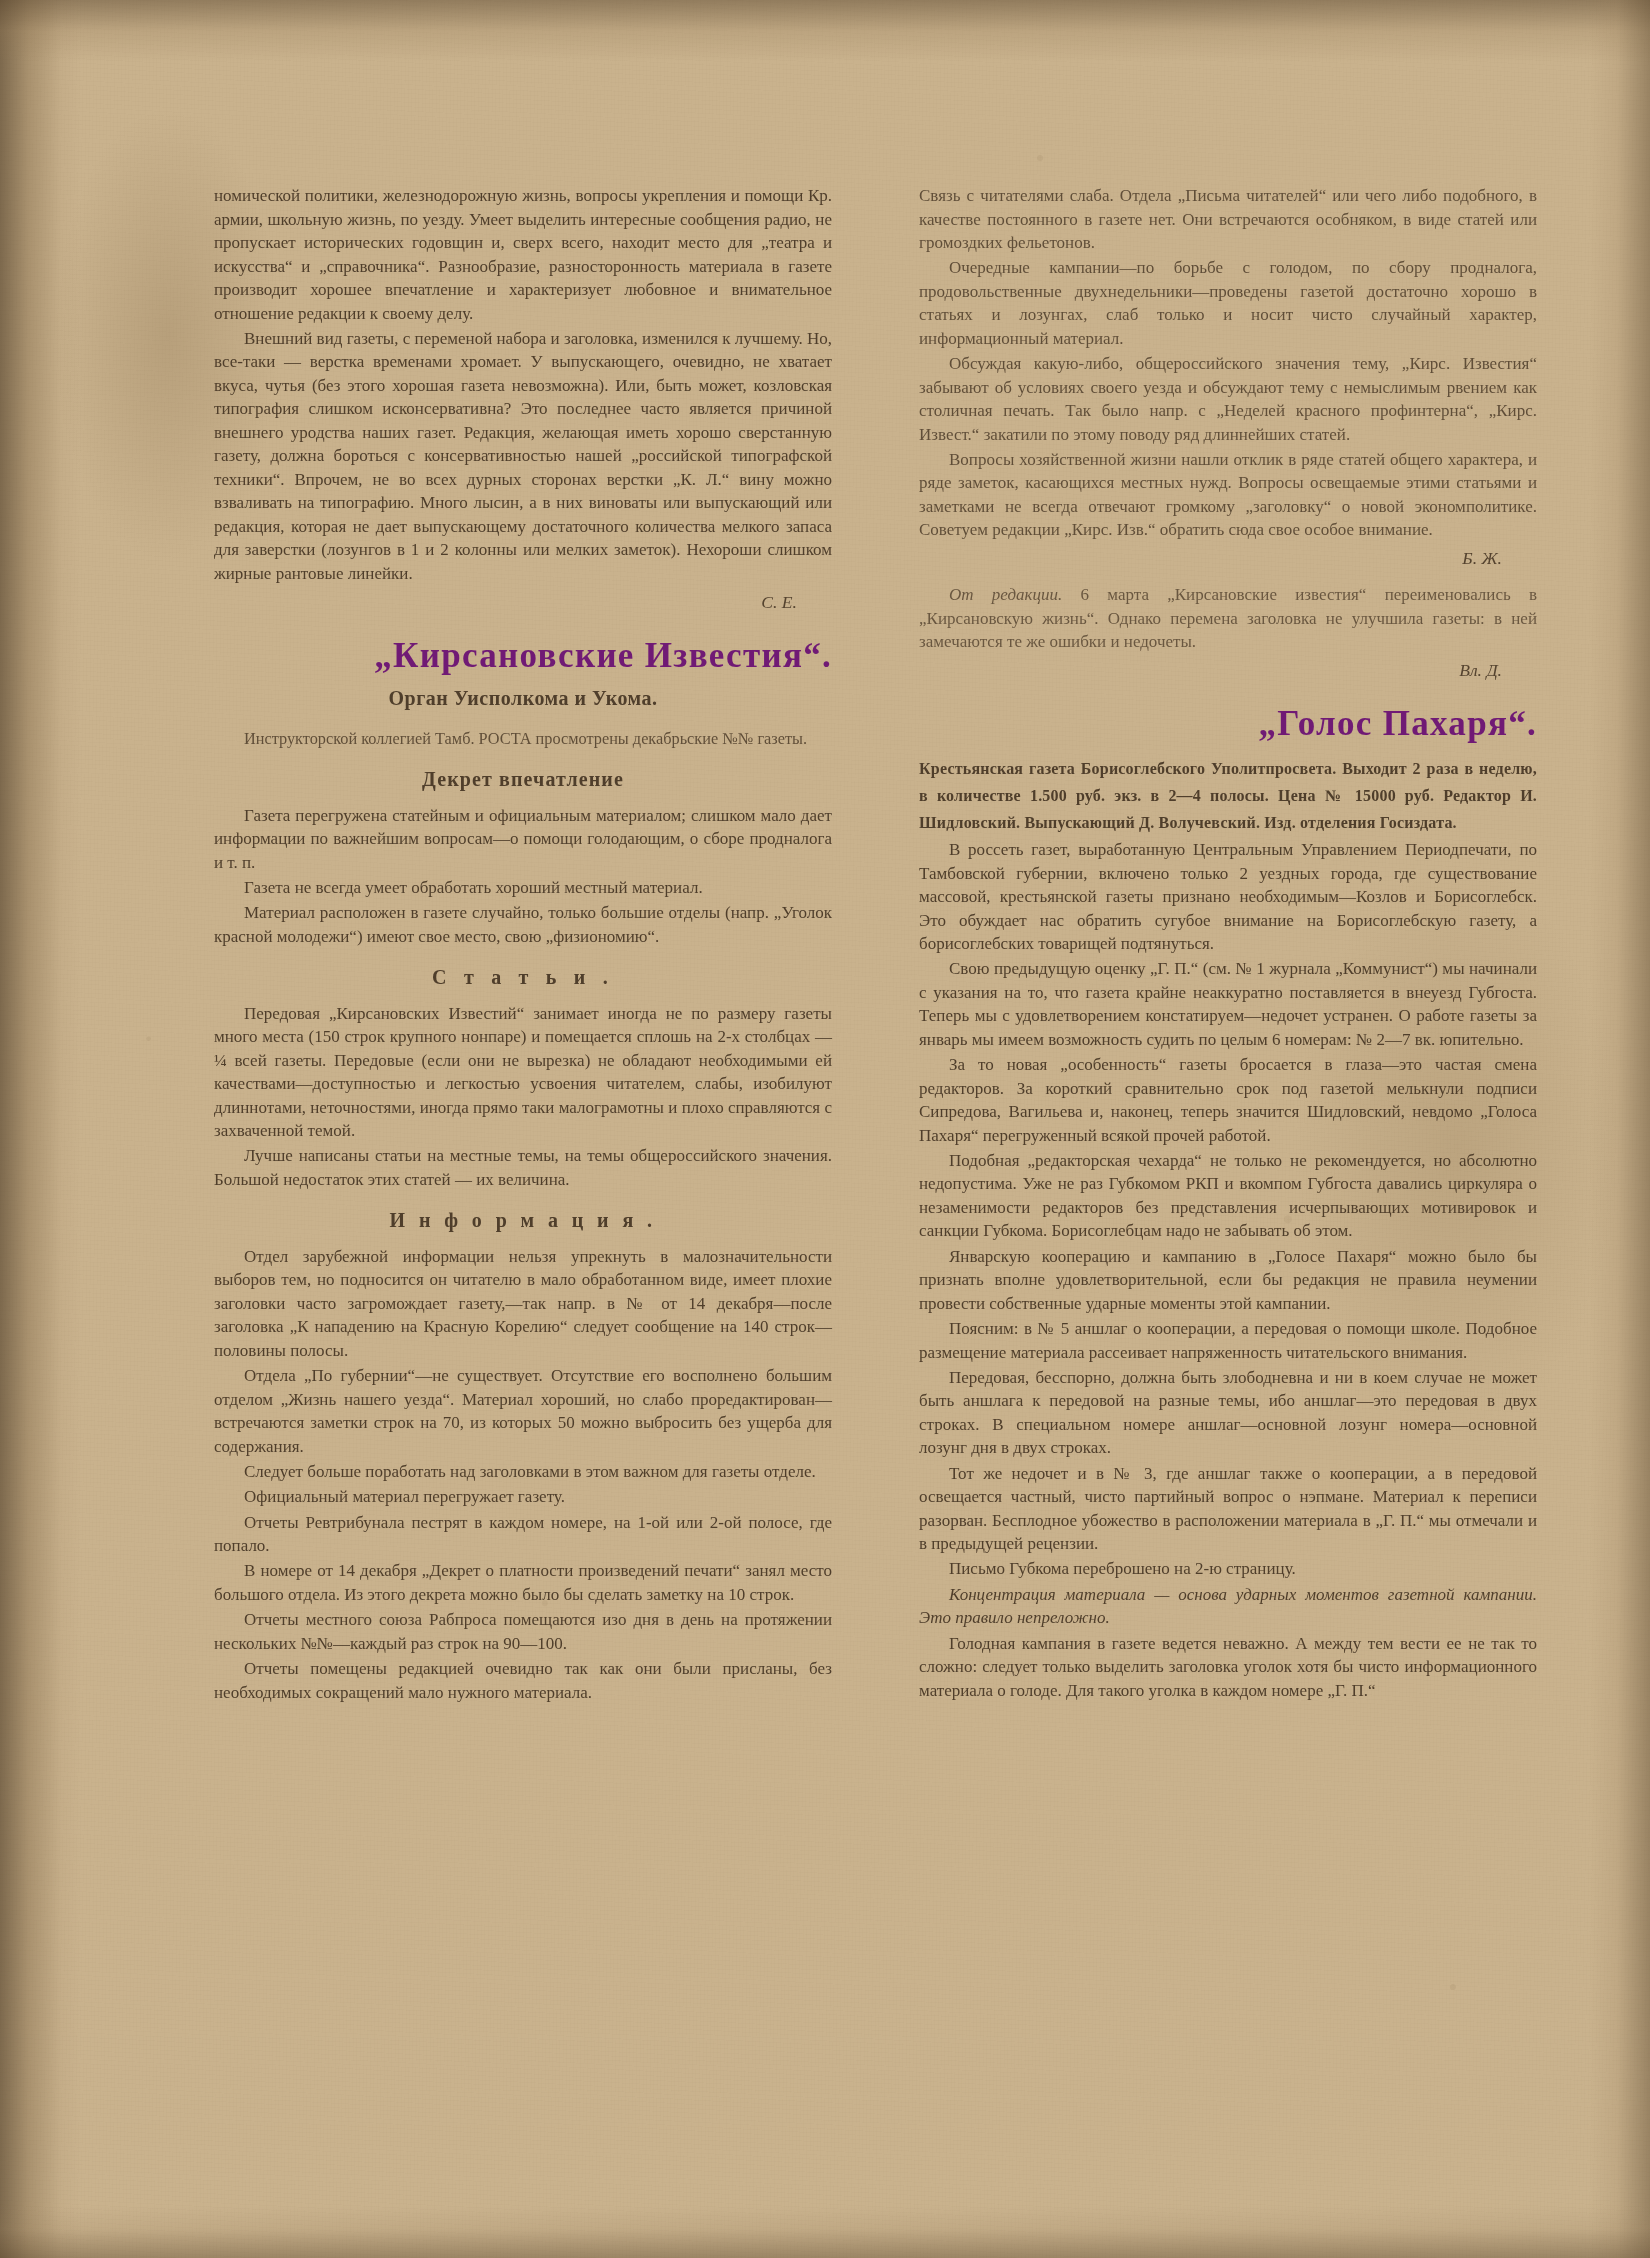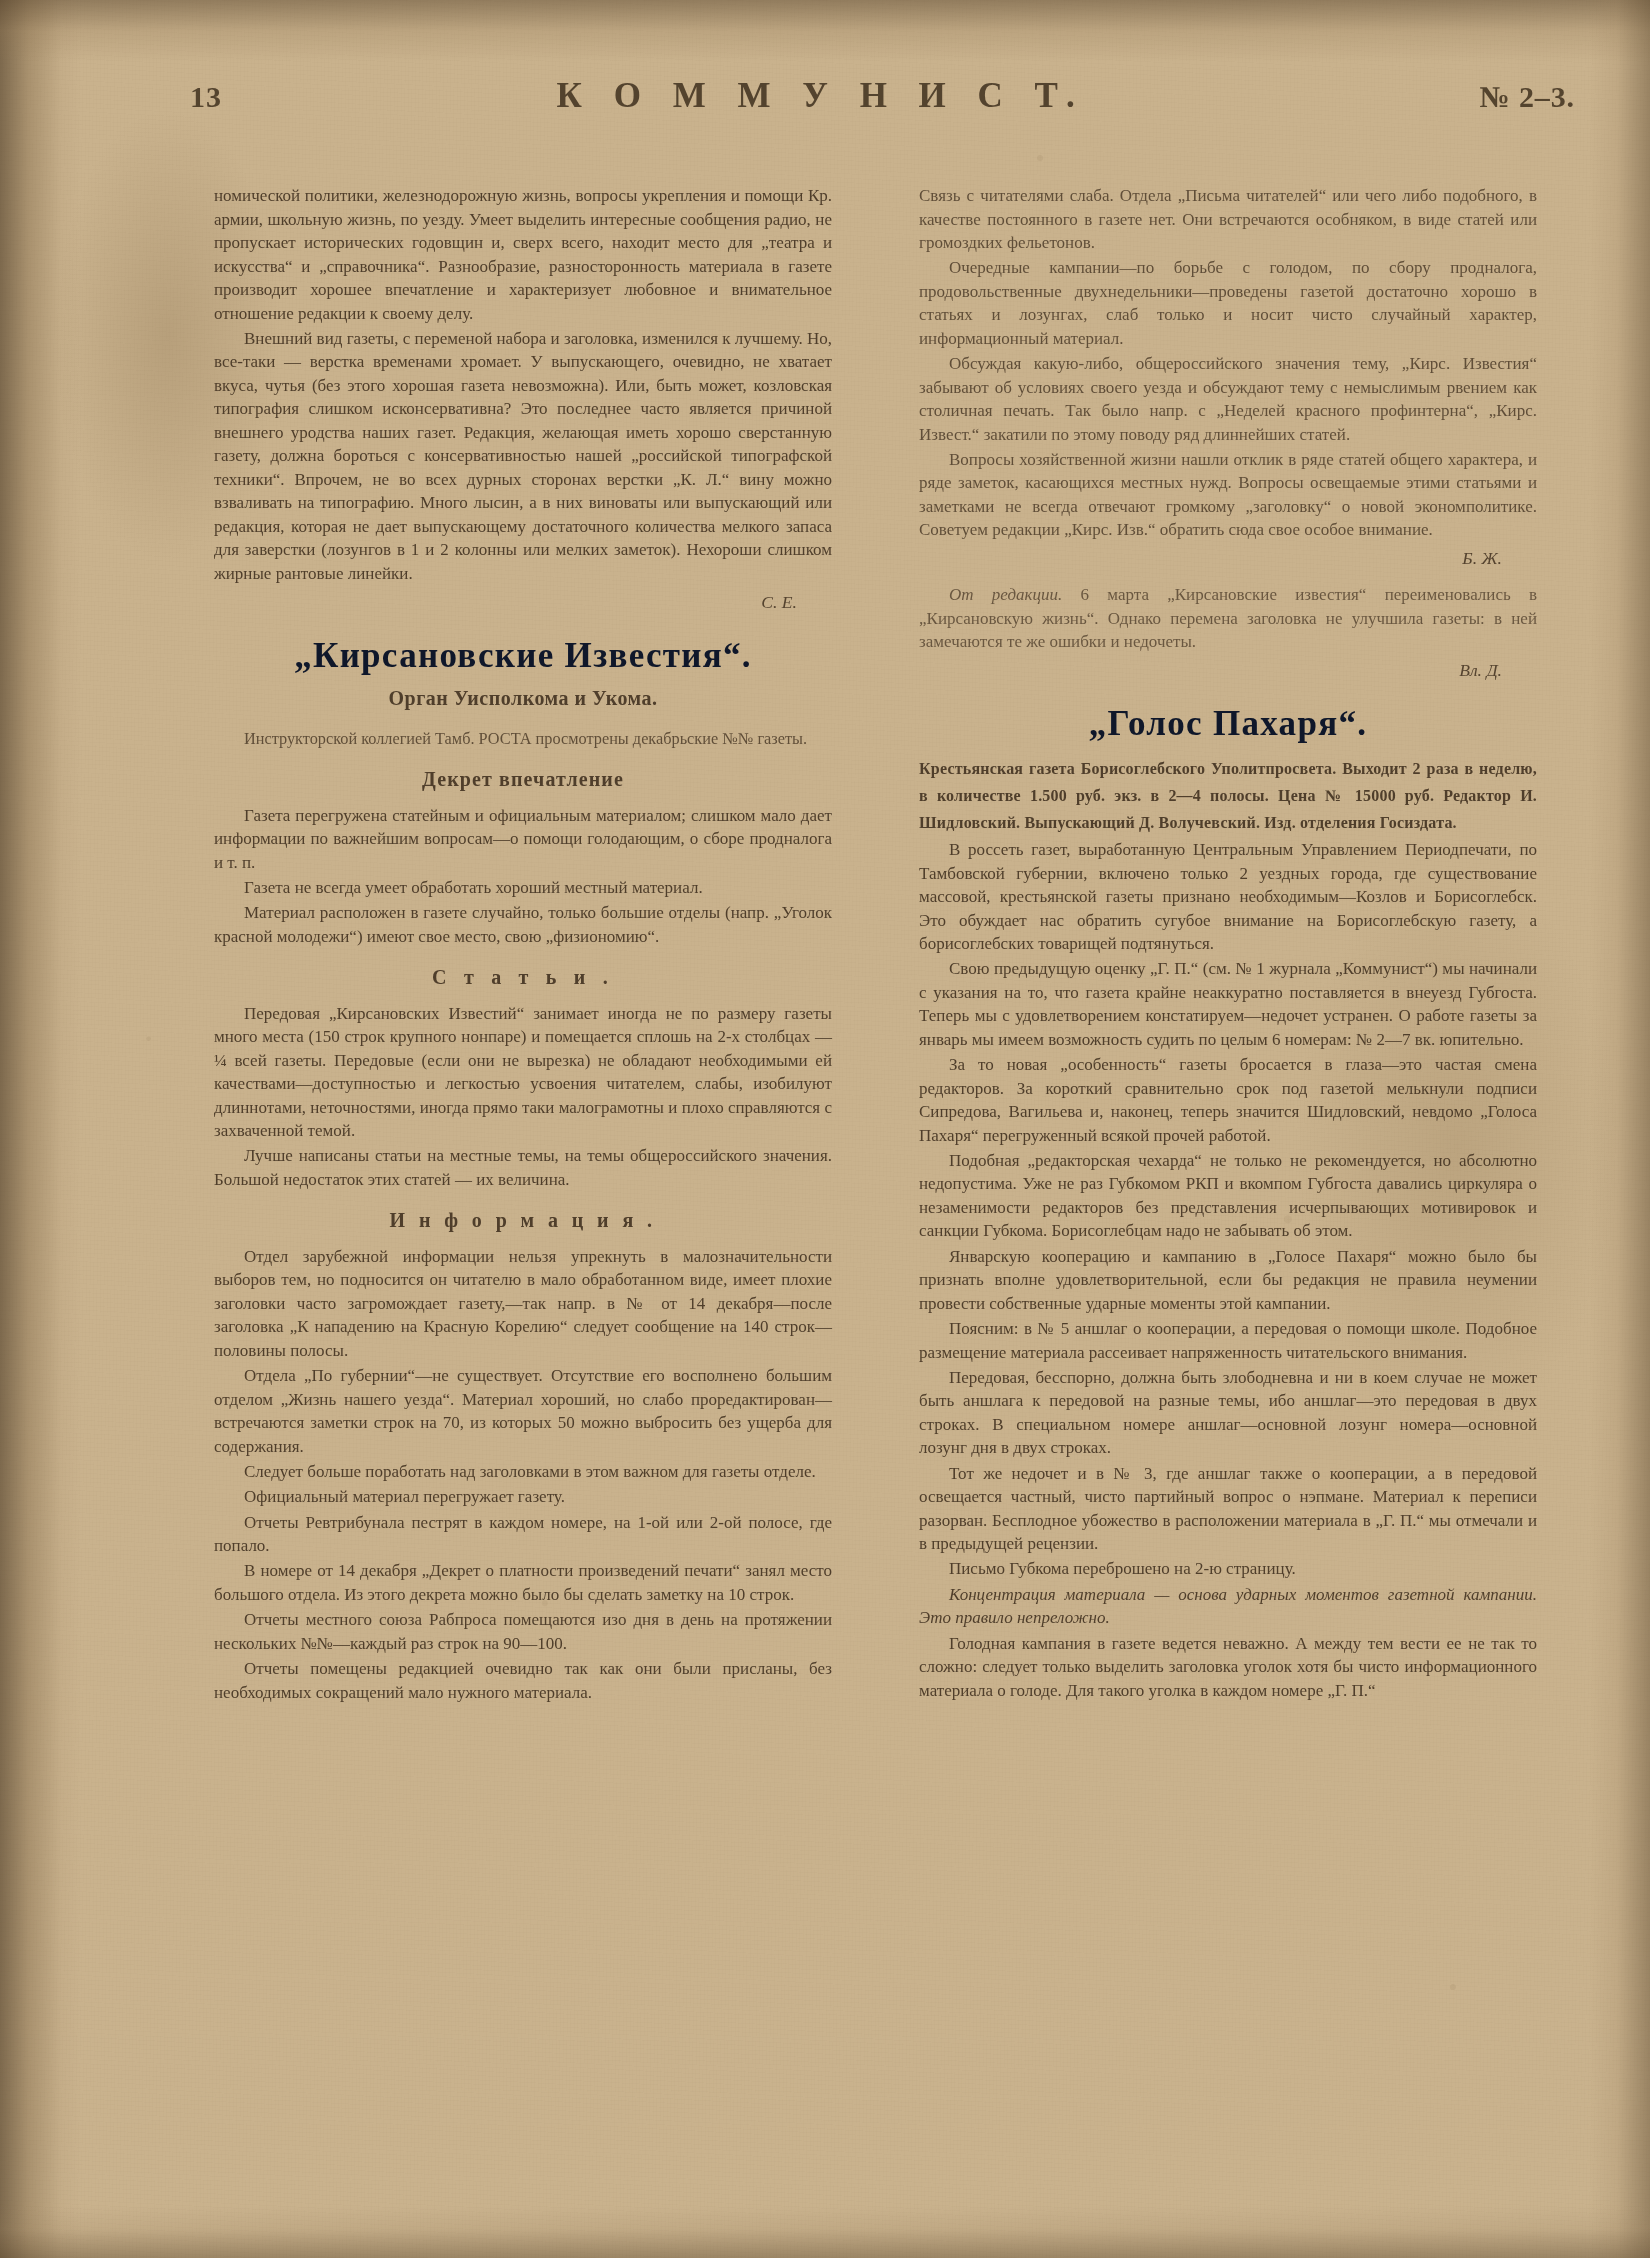--- a/index.html
+++ b/index.html
@@ -146,27 +146,27 @@
     text-align: right;
     font-style: italic;
     font-size: 17.6px;
     margin: 5.3px 35px 12.4px 0;
     text-indent: 0 !important;
     opacity: .95;
   }
 
   
   .art-title {
-    text-align: center;
+    text-align: right;
     font-size: 35px;
     font-weight: 700;
     letter-spacing: 1.3px;
     margin: 30px 0 19.4px 0;
     text-indent: 0 !important;
-    color: #0f172a;
+    color: #701a75;
   }
   .art-subtitle {
     text-align: center;
     font-size: 20px;
     font-weight: 700;
     letter-spacing: 0.5px;
     margin: 0 0 17.6px 0;
     text-indent: 0 !important;
   }
   .art-note {
@@ -207,25 +207,20 @@
   <div class="grain"></div>
   <div class="stain-a"></div>
   <div class="stain-b"></div>
   <div class="edge-left"></div>
   <div class="edge-top"></div>
   <div class="edge-right"></div>
   <div class="edge-bottom"></div>
 
   <div class="content">
 
-    <div class="masthead">
-      <div class="folio">13</div>
-      <div class="masthead-title">К О М М У Н И С Т.</div>
-      <div class="issue">№ 2–3.</div>
-    </div>
 
     <div class="col left ink">
 
       <p class="noind">номической политики, железнодорожную жизнь, вопросы укрепления и помощи Кр. армии, школьную жизнь, по уезду. Умеет выделить интересные сообщения радио, не пропускает исторических годовщин и, сверх всего, находит место для „театра и искусства“ и „справочника“. Разнообразие, разносторонность материала в газете производит хорошее впечатление и характеризует любовное и внимательное отношение редакции к своему делу.</p>
       <p>Внешний вид газеты, с переменой набора и заголовка, изменился к лучшему. Но, все-таки — верстка временами хромает. У выпускающего, очевидно, не хватает вкуса, чутья (без этого хорошая газета невозможна). Или, быть может, козловская типография слишком исконсервативна? Это последнее часто является причиной внешнего уродства наших газет. Редакция, желающая иметь хорошо сверстанную газету, должна бороться с консервативностью нашей „российской типографской техники“. Впрочем, не во всех дурных сторонах верстки „К. Л.“ вину можно взваливать на типографию. Много лысин, а в них виноваты или выпускающий или редакция, которая не дает выпускающему достаточного количества мелкого запаса для заверстки (лозунгов в 1 и 2 колонны или мелких заметок). Нехороши слишком жирные рантовые линейки.</p>
       <div class="sig">С. Е.</div>
 
       <div class="art-title">„Кирсановские Известия“.</div>
       <div class="art-subtitle">Орган Уисполкома и Укома.</div>
       <p class="art-note faded">Инструкторской коллегией Тамб. РОСТА просмотрены декабрьские №№ газеты.</p>

